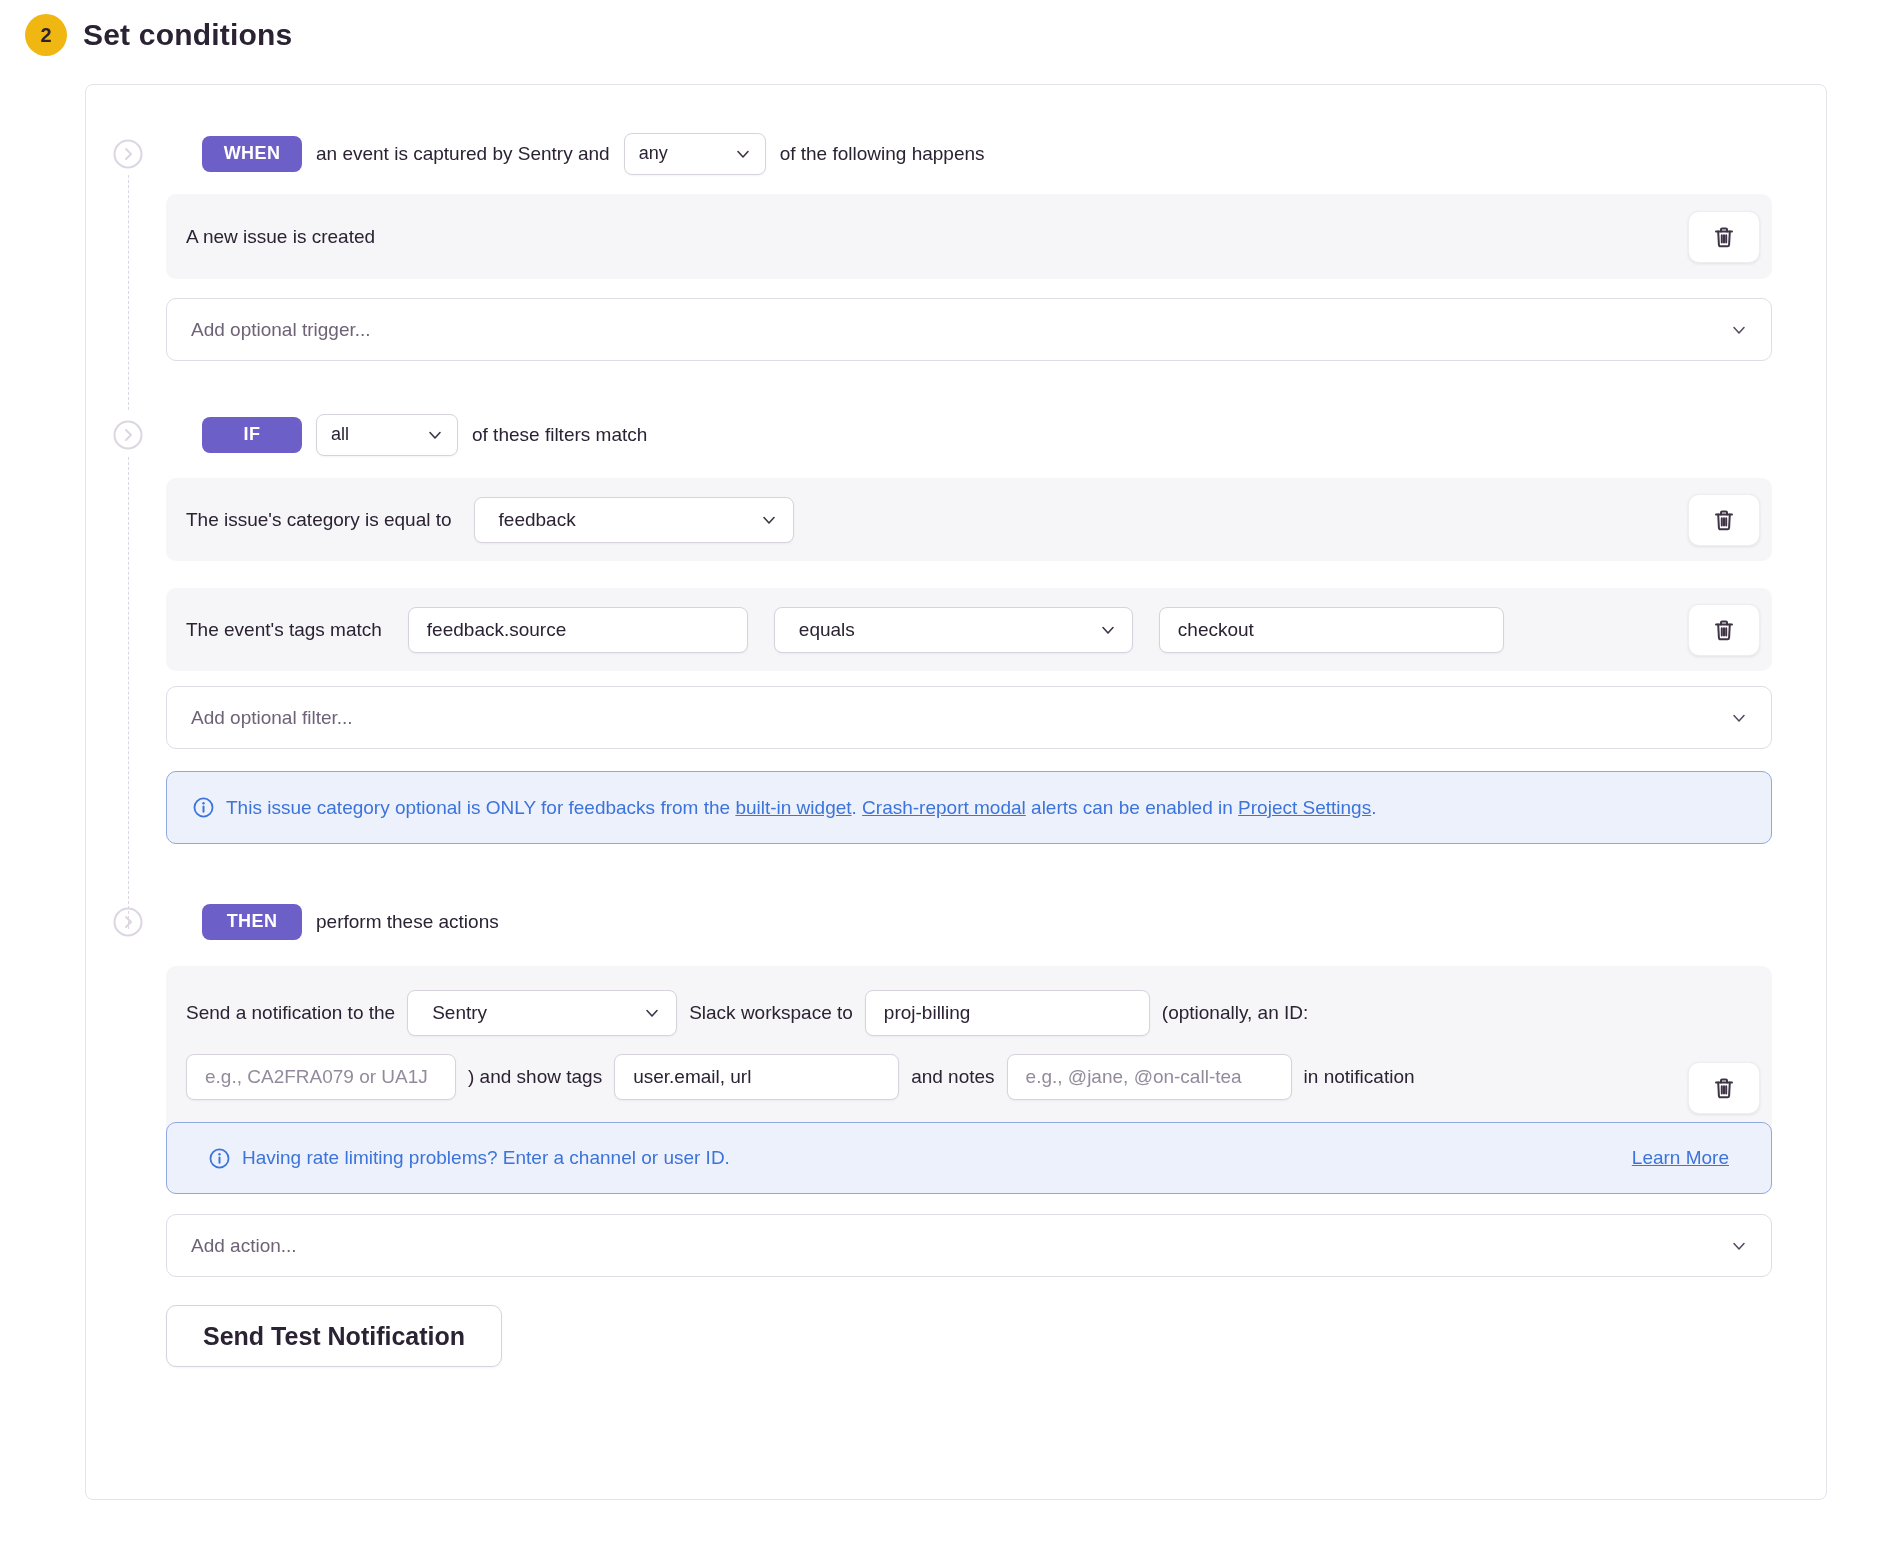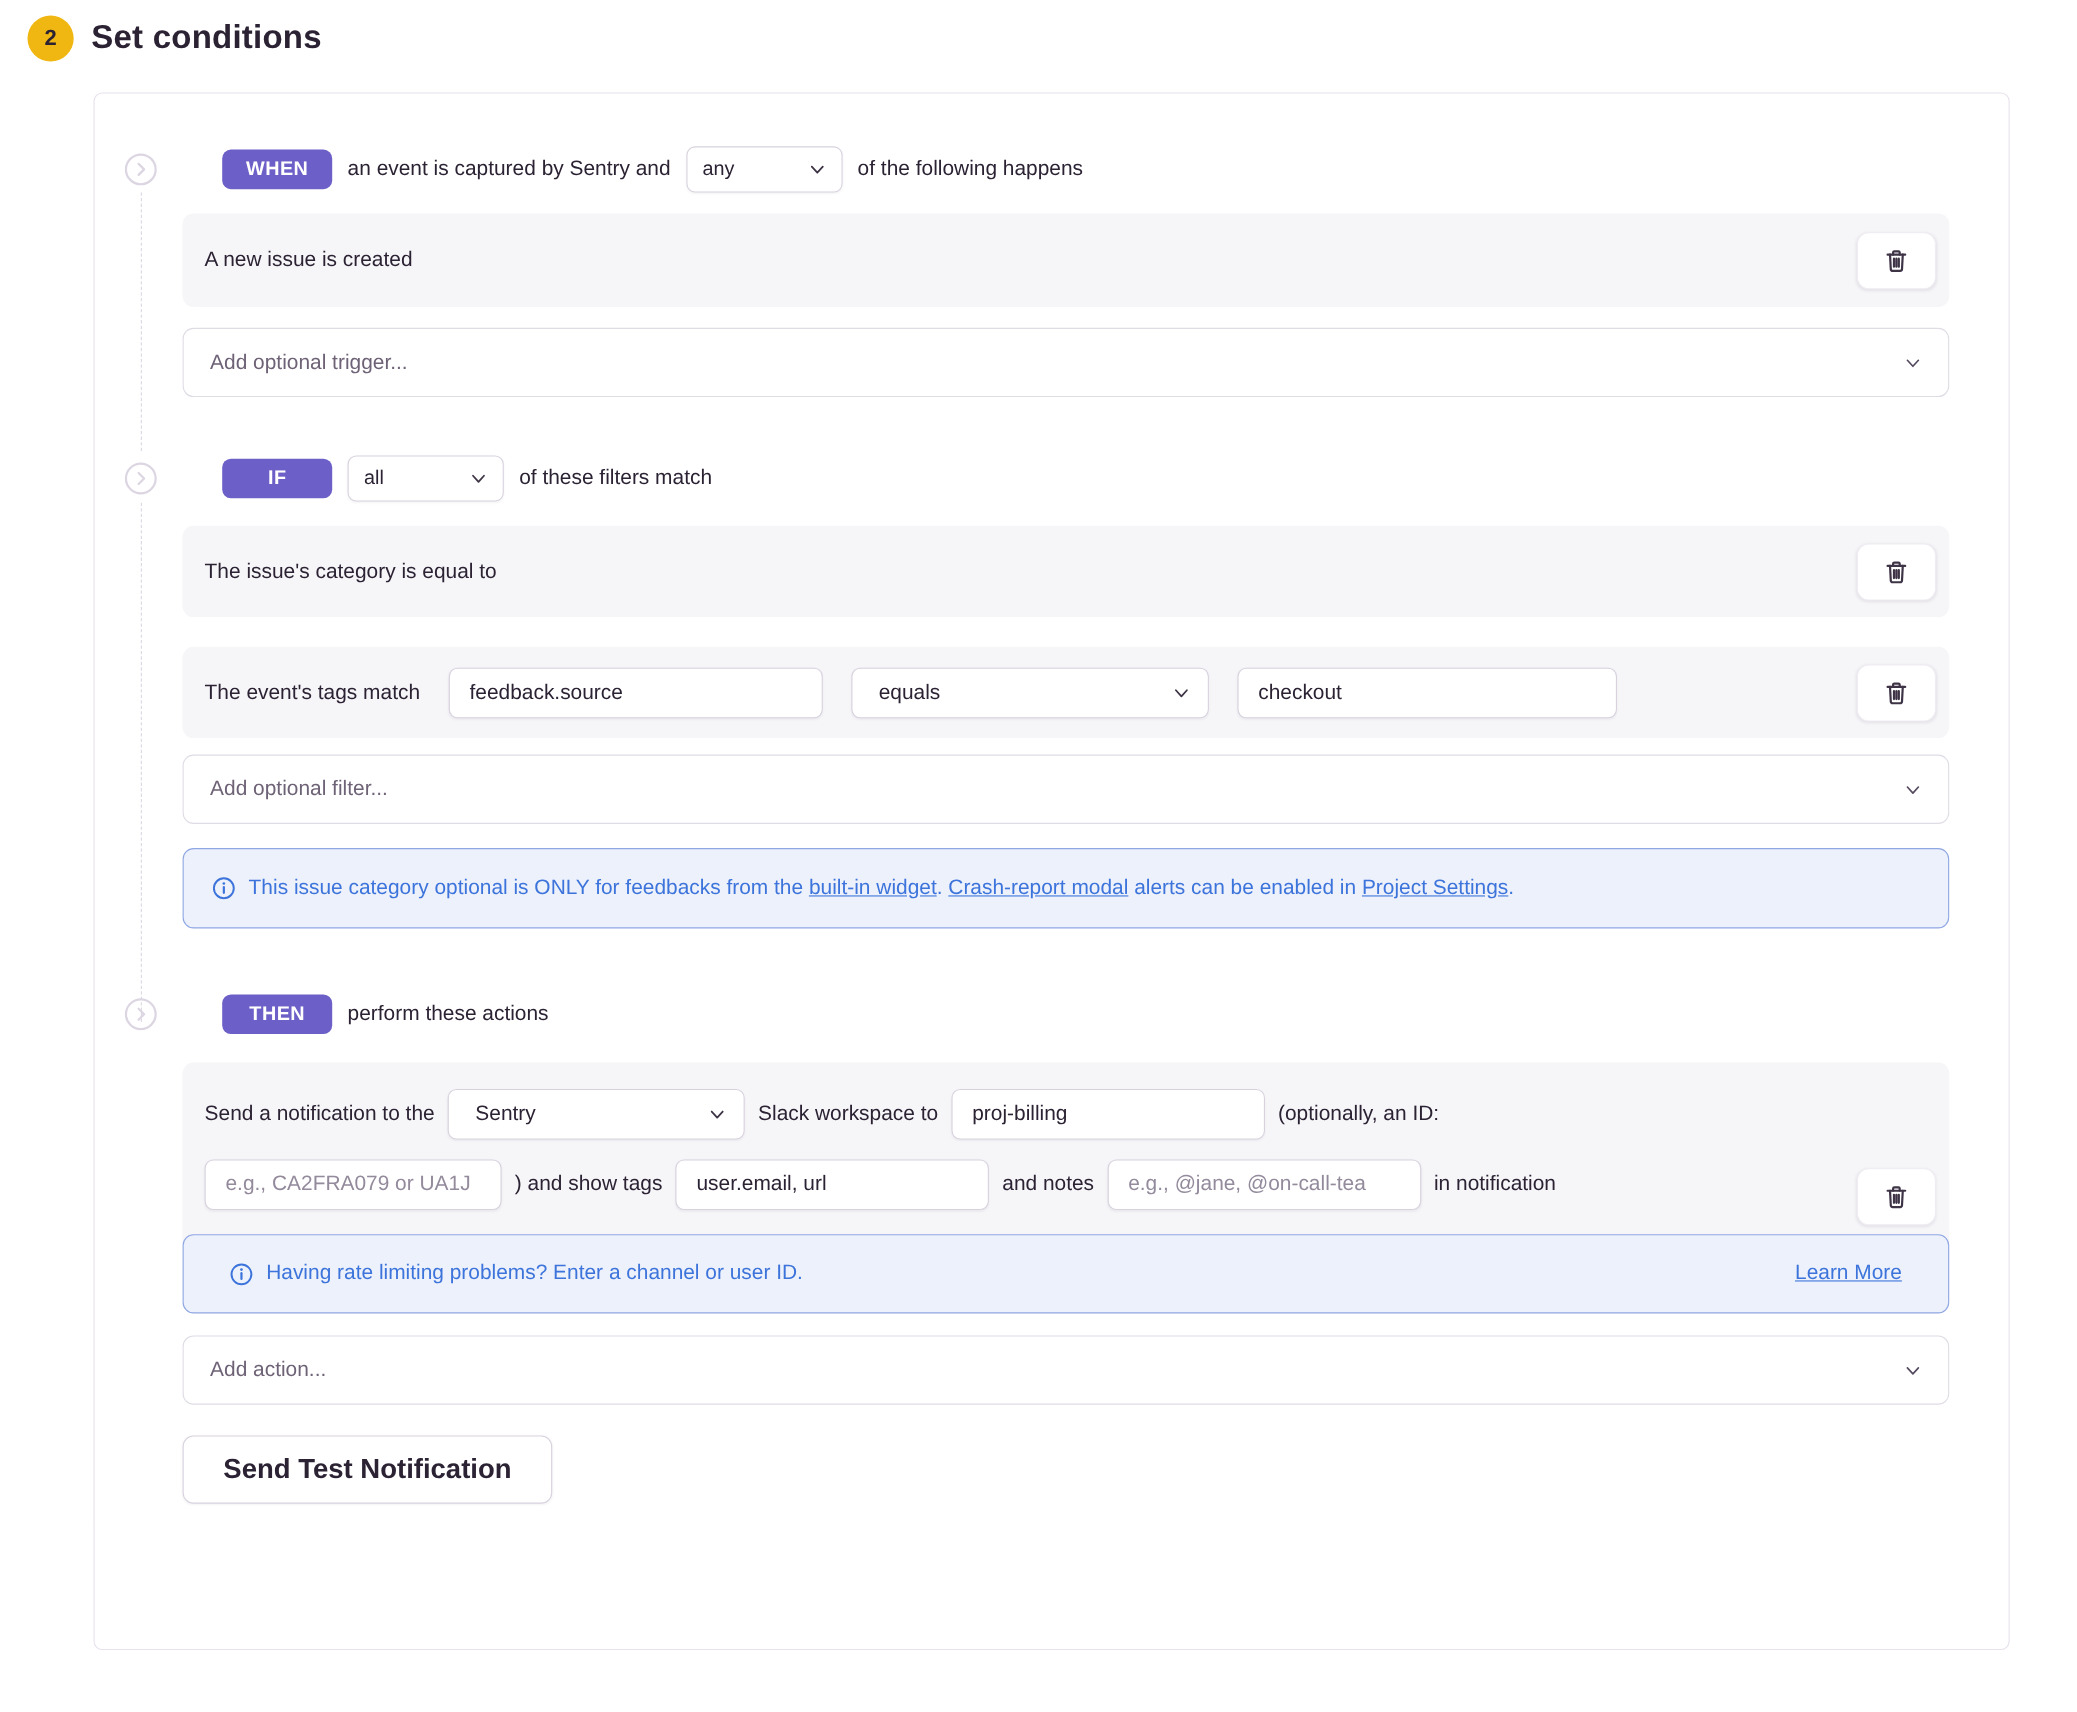--- a/index.html
+++ b/index.html
@@ -117,21 +117,21 @@
     font-size: 19px; color: #2B2233;
     font-family: inherit;
     flex: none;
   }
   .ctl-select {
     display: inline-flex; align-items: center; justify-content: space-between;
     padding: 0 16px 0 24px; cursor: pointer;
   }
   input.ctl { padding: 0 18px; }
   input.ctl::placeholder { color: #938A9C; opacity: 1; }
-  .w-320 { width: 320px; } .w-325 { width: 325px; text-align: center; }
+  .w-320 { width: 320px; } .w-325 { width: 359px; text-align: center; }
   .w-340 { width: 340px; } .w-345 { width: 345px; }
   .w-270 { width: 270px; } .w-285 { width: 285px; }
   .chev { width: 16px; height: 16px; flex: none; }
   
   .alert {
     background: #EDF1FB;
     border: 1px solid #8FA7E3;
     border-radius: 10px;
     color: #3C74DB;
     font-size: 19px;
@@ -234,20 +234,26 @@
       <span>all</span>
       <svg class="chev" viewBox="0 0 16 16" fill="none">
           <polyline points="3,5.5 8,11 13,5.5" stroke="#3E3446" stroke-width="1.6" stroke-linecap="round" stroke-linejoin="round"></polyline>
         </svg>
     </div>
     <span class="step-text">of these filters match</span>
   </div>
 
   <div class="row-panel p-filter p-cat">
     <span>The issue's category is equal to</span>
+    <div class="ctl ctl-select w-320">
+      <span>feedback</span>
+      <svg class="chev" viewBox="0 0 16 16" fill="none">
+          <polyline points="3,5.5 8,11 13,5.5" stroke="#3E3446" stroke-width="1.6" stroke-linecap="round" stroke-linejoin="round"></polyline>
+        </svg>
+    </div>
     <button class="trash-btn">
       <svg viewBox="0 0 24 24" fill="none" stroke="#3E3446" stroke-width="2" stroke-linecap="round" stroke-linejoin="round">
         <path d="M4 6.5h16"></path>
         <path d="M9 6.5V4.6c0-.6.5-1.1 1.1-1.1h3.8c.6 0 1.1.5 1.1 1.1v1.9"></path>
         <path d="M6.2 6.5l.7 13.2c.05.9.8 1.6 1.7 1.6h6.8c.9 0 1.65-.7 1.7-1.6l.7-13.2"></path>
         <path d="M9.8 10.2v7.3M12 10.2v7.3M14.2 10.2v7.3"></path>
       </svg>
     </button>
   </div>
 

